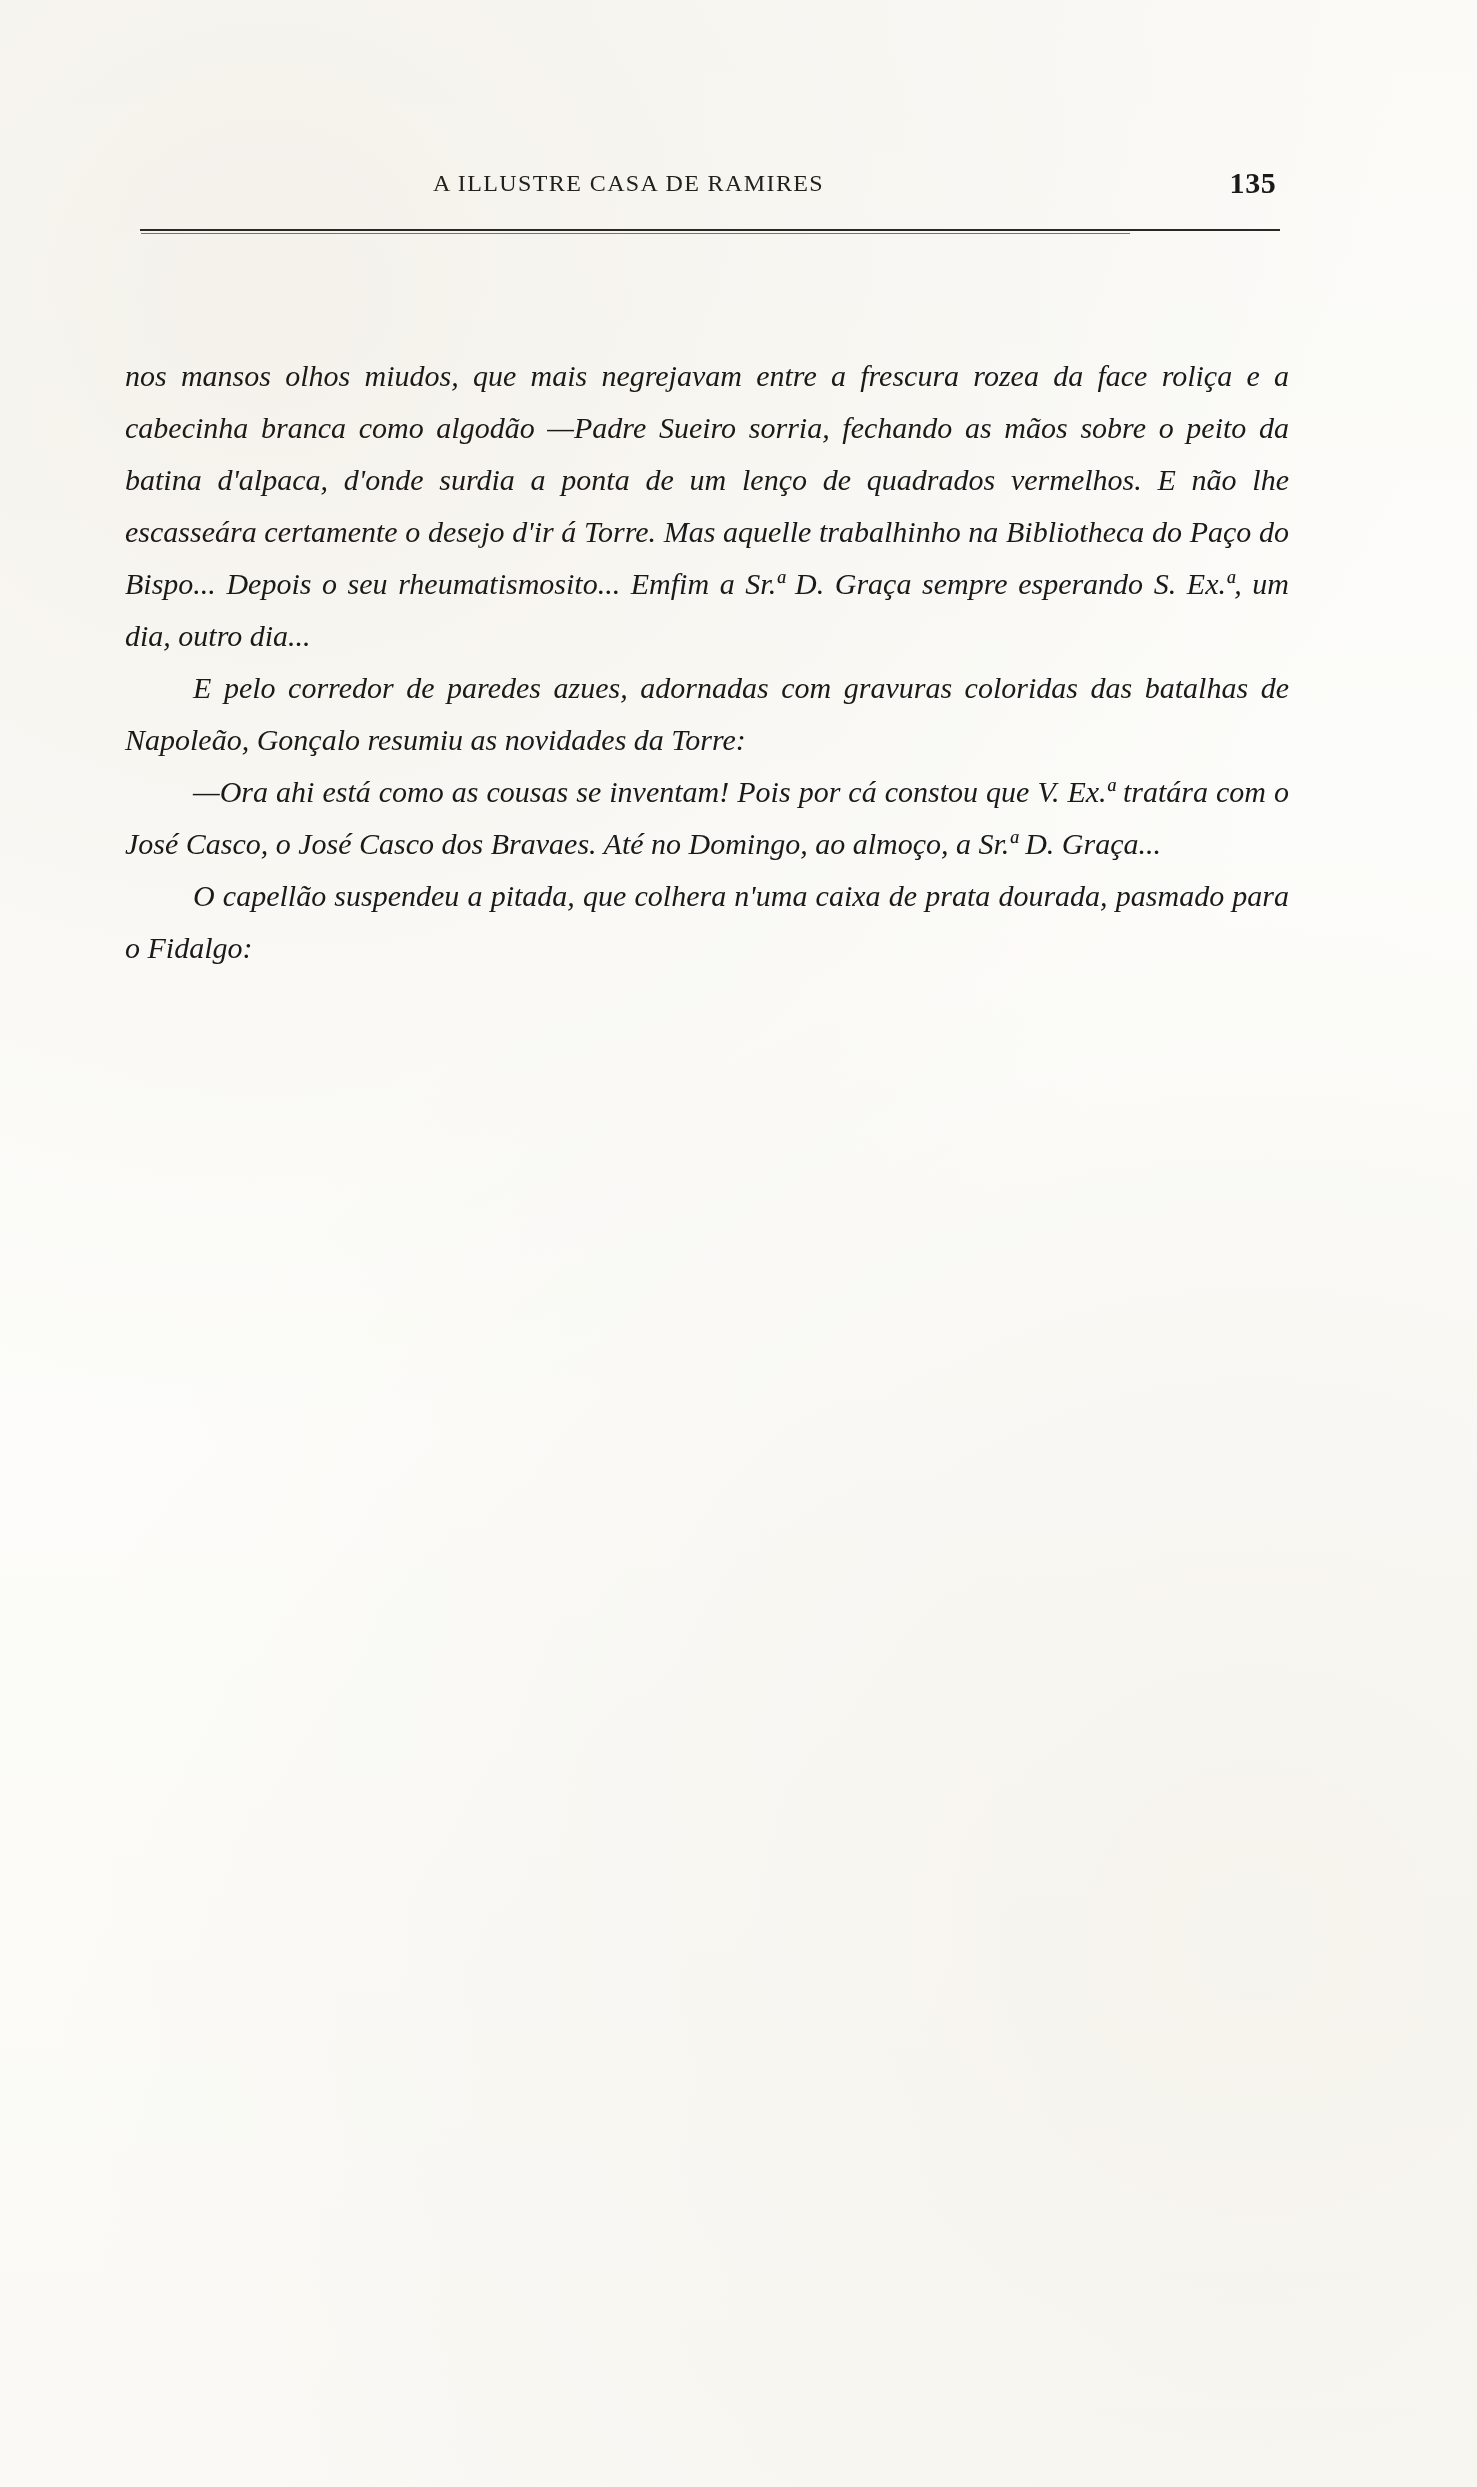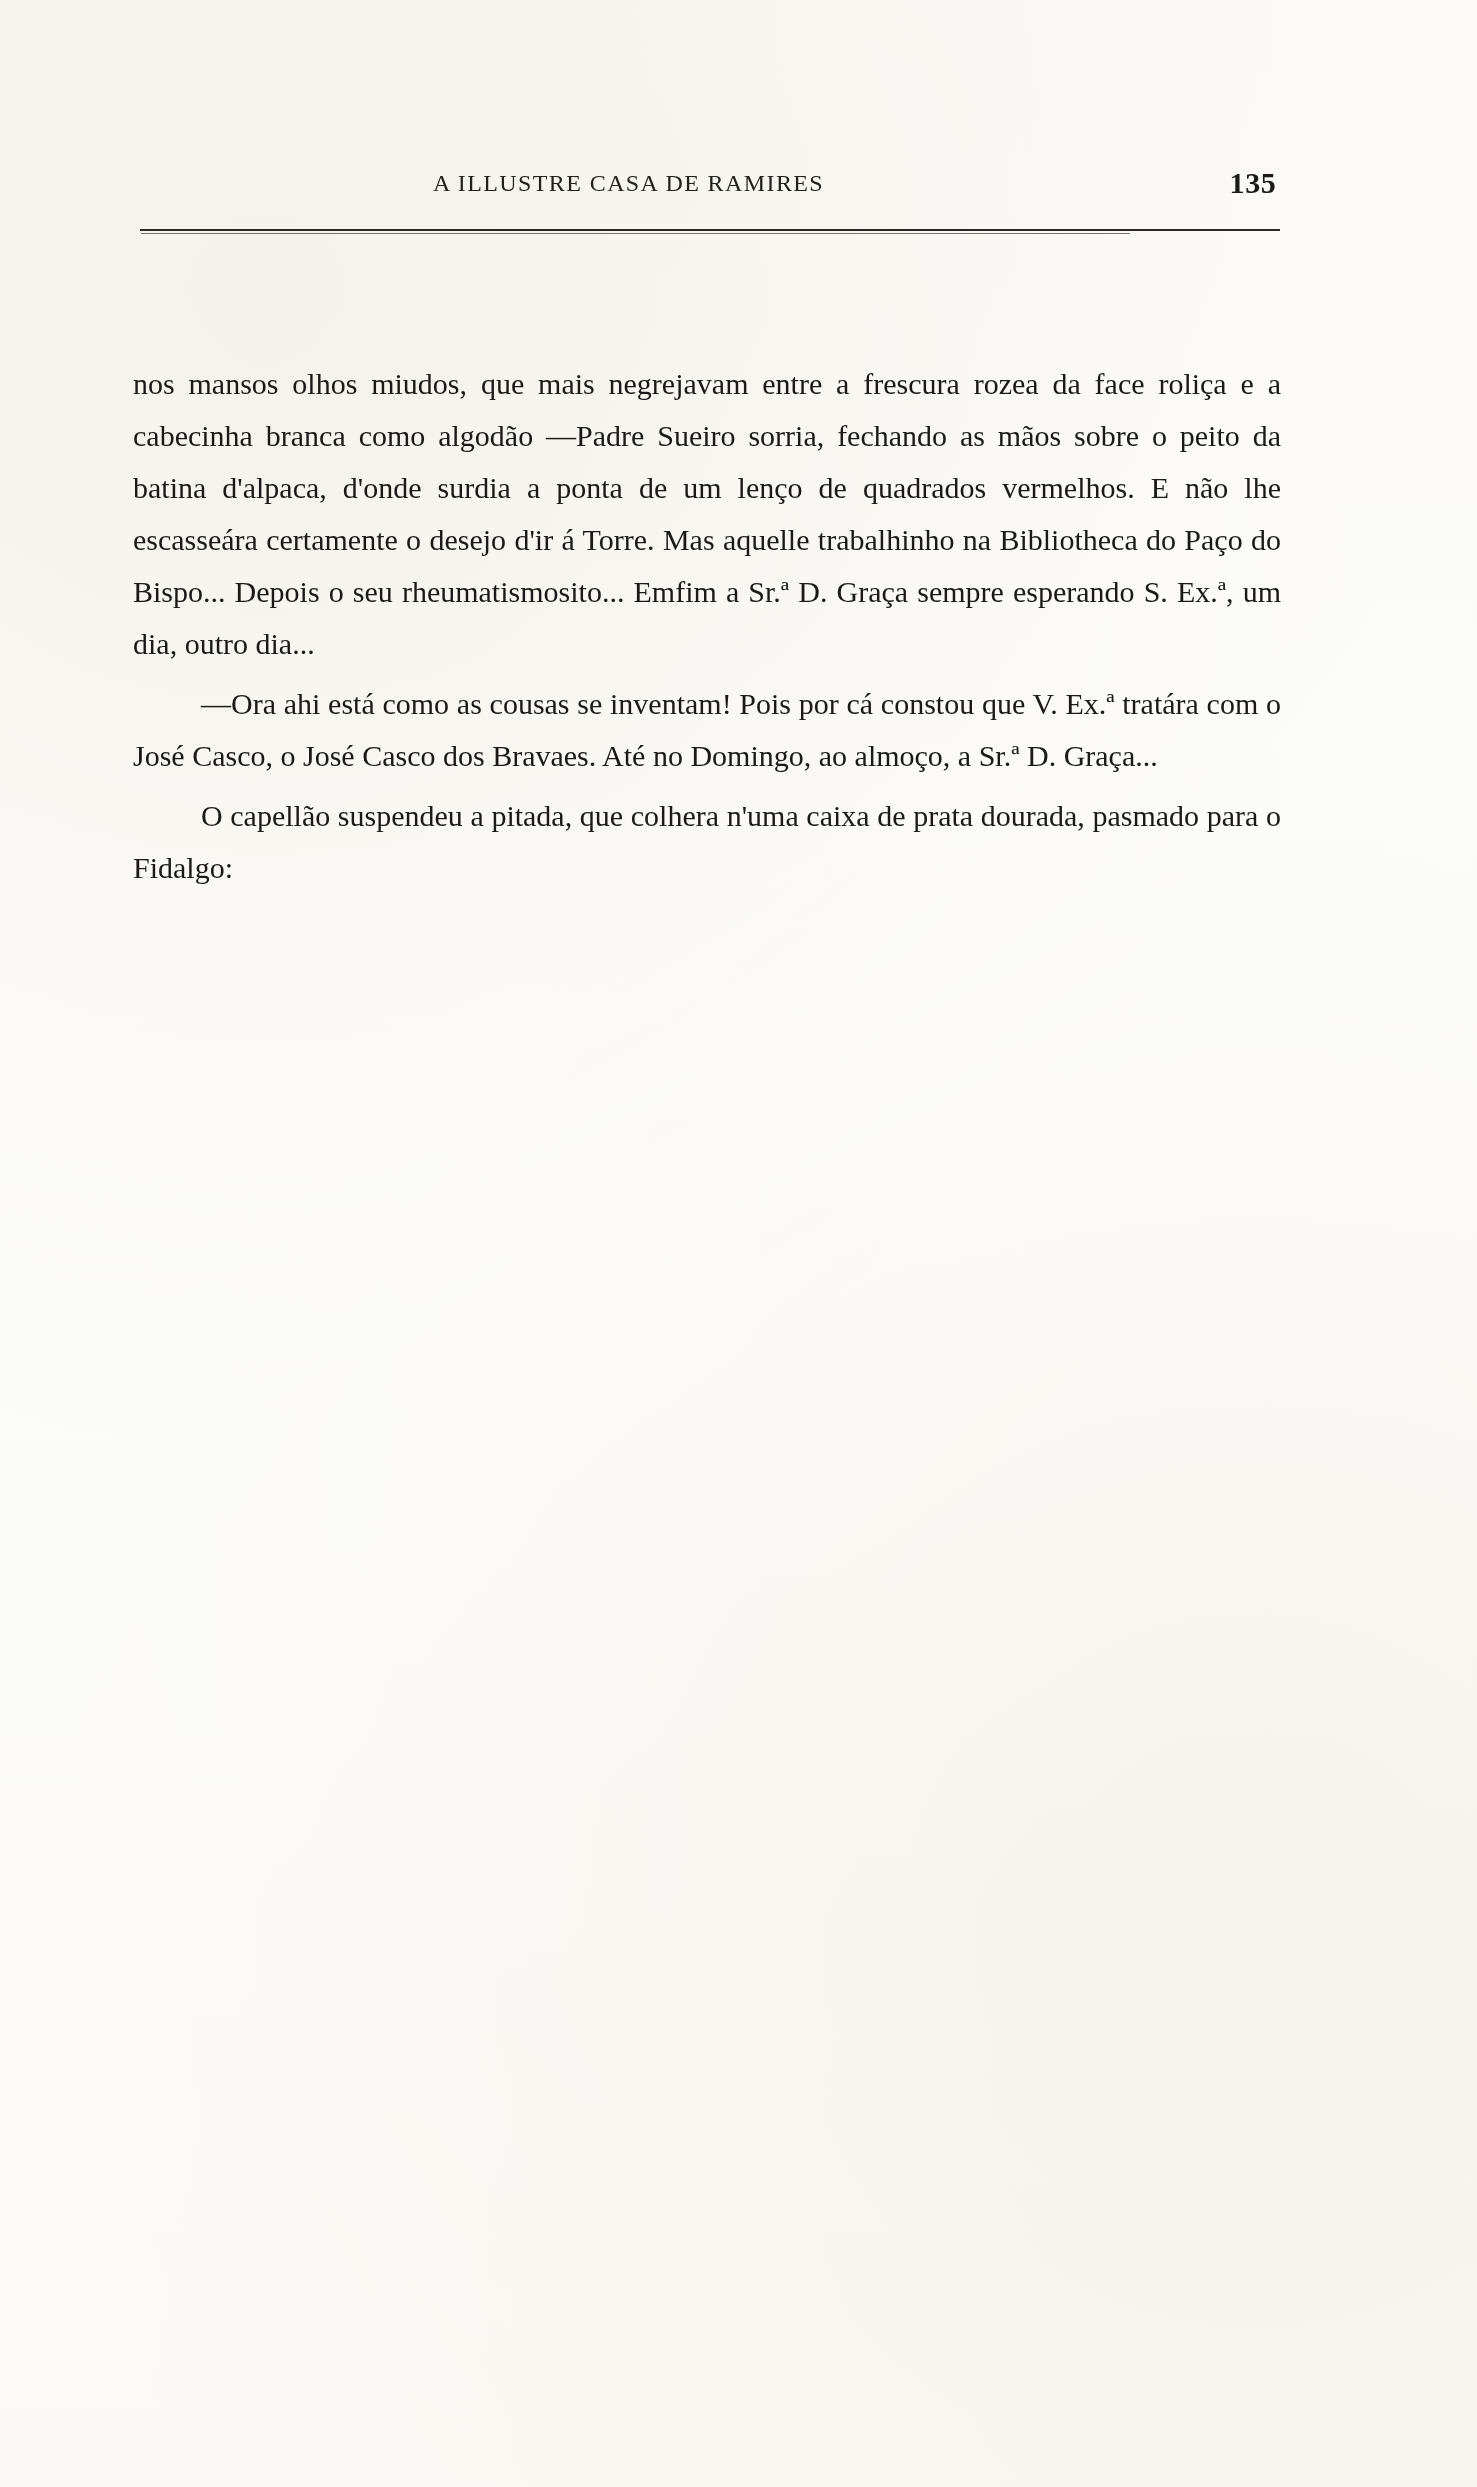--- a/index.html
+++ b/index.html
@@ -85,24 +85,25 @@
   .body-text {
     position: absolute;
     left: 125px;
     top: 350px;
     width: 1164px;
     font-size: 30px;
     line-height: 52px;
     color: #1b1a18;
   }
   .para {
-    margin: 8px;
+    margin: 0;
     text-align: justify;
     text-justify: inter-word;
     hyphens: manual;
+    font-style: italic;
   }
   .para.indent {
     text-indent: 68px;
   }
   .para + .para {
     margin-top: 0;
   }
 </style>
 </head>
 <body>
@@ -112,18 +113,19 @@
 <div class="content">
 
   <div class="header-block">
     <div class="running-head">A ILLUSTRE CASA DE RAMIRES</div>
     <div class="folio">135</div>
     <div class="rule"></div>
   </div>
 
   <div class="body-text">
     <p class="para">nos mansos olhos miudos, que mais negrejavam entre a frescura rozea da face roliça e a cabecinha branca como algodão —Padre Sueiro sorria, fechando as mãos sobre o peito da batina d'alpaca, d'onde surdia a ponta de um lenço de quadrados vermelhos. E não lhe escasseára certamente o desejo d'ir á Torre. Mas aquelle trabalhinho na Bibliotheca do Paço do Bispo... Depois o seu rheumatismosito... Emfim a Sr.ª D. Graça sempre esperando S. Ex.ª, um dia, outro dia...</p>
+    <p class="para indent">E pelo corredor de paredes azues, adornadas com gravuras coloridas das batalhas de Napoleão, Gonçalo resumiu as novidades da Torre:</p>
     <p class="para indent">—Ora ahi está como as cousas se inventam! Pois por cá constou que V. Ex.ª tratára com o José Casco, o José Casco dos Bravaes. Até no Domingo, ao almoço, a Sr.ª D. Graça...</p>
     <p class="para indent">O capellão suspendeu a pitada, que colhera n'uma caixa de prata dourada, pasmado para o Fidalgo:</p>
   </div>
 
 </div>
 
 
 </body></html>

